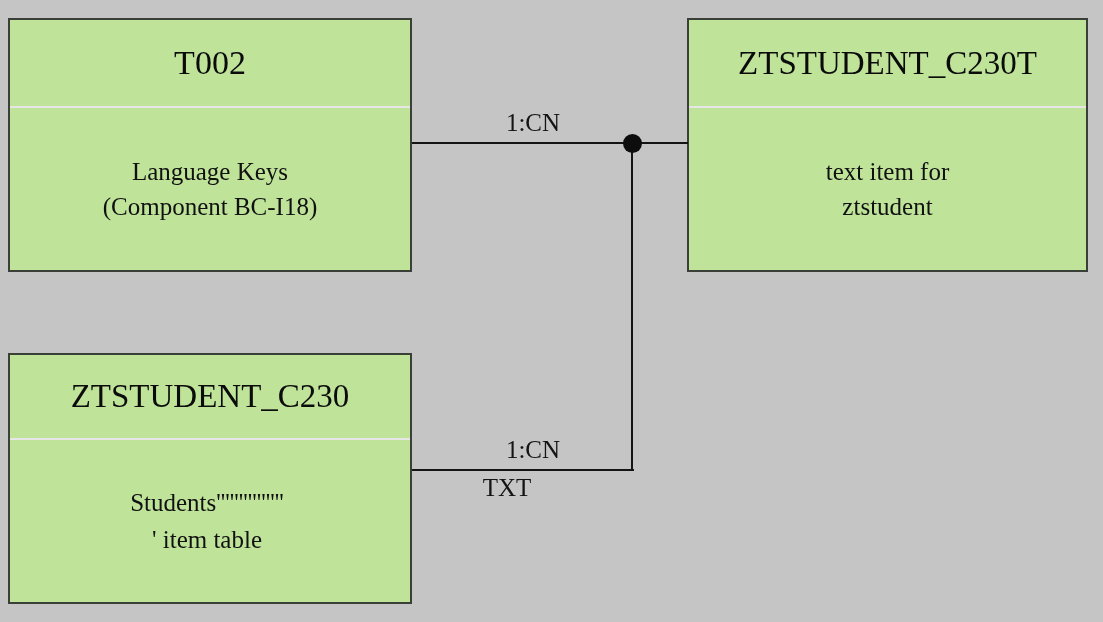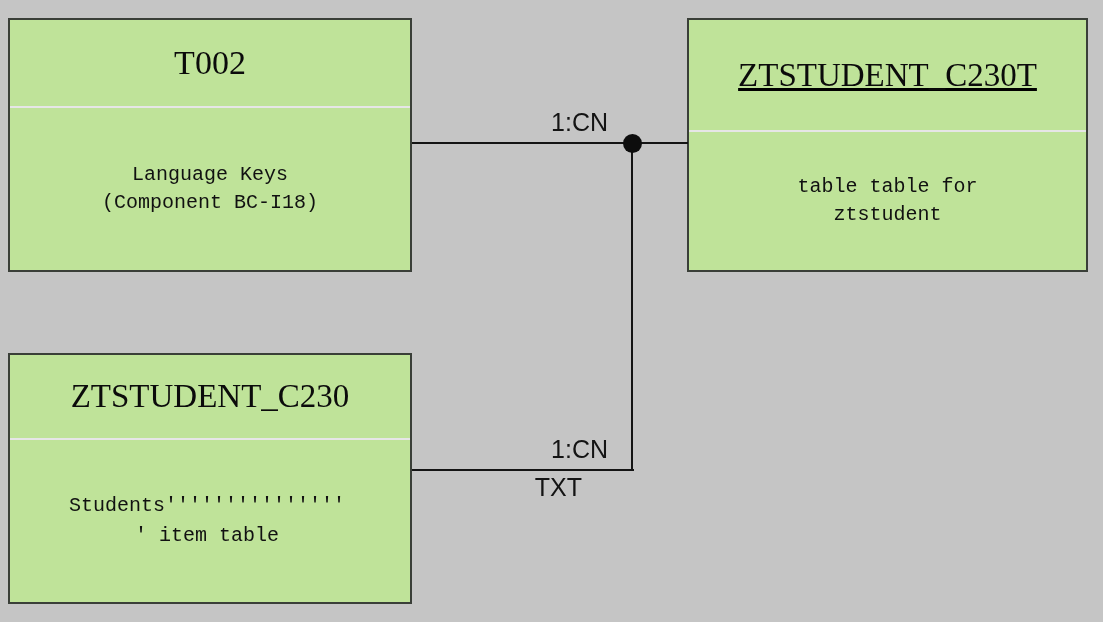--- a/index.html
+++ b/index.html
@@ -46,33 +46,33 @@
     white-space: nowrap;
   }
   .entity-body {
     flex: 1 1 auto;
     display: flex;
     align-items: center;
     justify-content: center;
     padding: 0 4px;
   }
   .entity-desc {
-    font-family: Liberation Mono, monospace;
-    font-size: 20px;
+    font-family: Liberation Serif, serif;
+    font-size: 25px;
     line-height: 1.42;
     color: #111111;
     text-align: center;
     white-space: pre-line;
   }
 
   
   #box-t002          { left: 8px;   top: 18px;  width: 404px; height: 254px; }
   #box-t002 .entity-header { height: 88px; }
   #box-ztstudent-t   { left: 687px; top: 18px;  width: 401px; height: 254px; }
-  #box-ztstudent-t .entity-header { height: 112px; text-decoration: underline; }
+  #box-ztstudent-t .entity-header { height: 88px; }
   #box-ztstudent     { left: 8px;   top: 353px; width: 404px; height: 251px; }
   #box-ztstudent .entity-header { height: 85px; }
 
   #box-ztstudent-t .entity-title { font-size: 33px; }
   #box-ztstudent   .entity-title { font-size: 33px; text-align: right; }
 
   
   #desc-ztstudent {
     text-align: center;
     white-space: pre-line;
@@ -100,23 +100,23 @@
     border-radius: 50%;
     background: #0d0d0d;
     left: 623px;
     top: 134px;
   }
 
   
   .rel-label {
     position: absolute;
     width: 150px;
-    text-align: right;
+    text-align: center;
     color: #141414;
-    font-family: Liberation Sans, sans-serif;
+    font-family: Liberation Serif, serif;
     white-space: nowrap;
   }
   .rel-card {
     font-size: 25px;
     line-height: 1;
   }
   .rel-name {
     font-size: 25px;
     line-height: 1;
   }
@@ -138,21 +138,21 @@
       <div class="entity-desc">Language Keys
 (Component BC-I18)</div>
     </div>
   </div>
 
   <div class="entity" id="box-ztstudent-t">
     <div class="entity-header">
       <div class="entity-title">ZTSTUDENT_C230T</div>
     </div>
     <div class="entity-body">
-      <div class="entity-desc">table table for
+      <div class="entity-desc">text item for
 ztstudent</div>
     </div>
   </div>
 
   <div class="entity" id="box-ztstudent">
     <div class="entity-header">
       <div class="entity-title">ZTSTUDENT_C230</div>
     </div>
     <div class="entity-body">
       <div class="entity-desc" id="desc-ztstudent">Students'''''''''''''''

